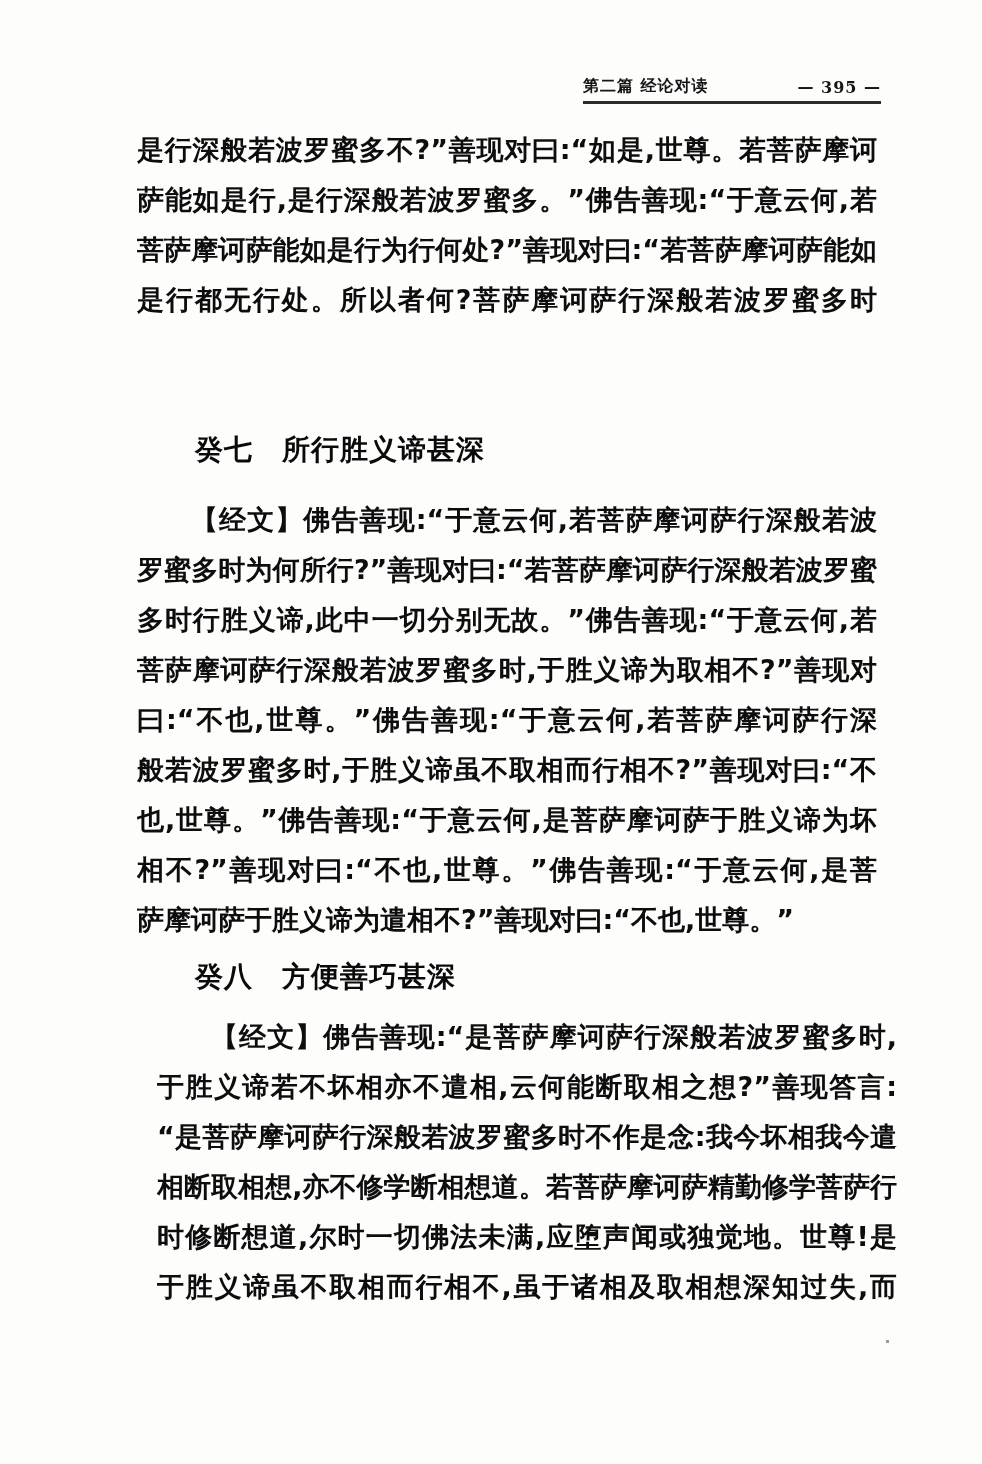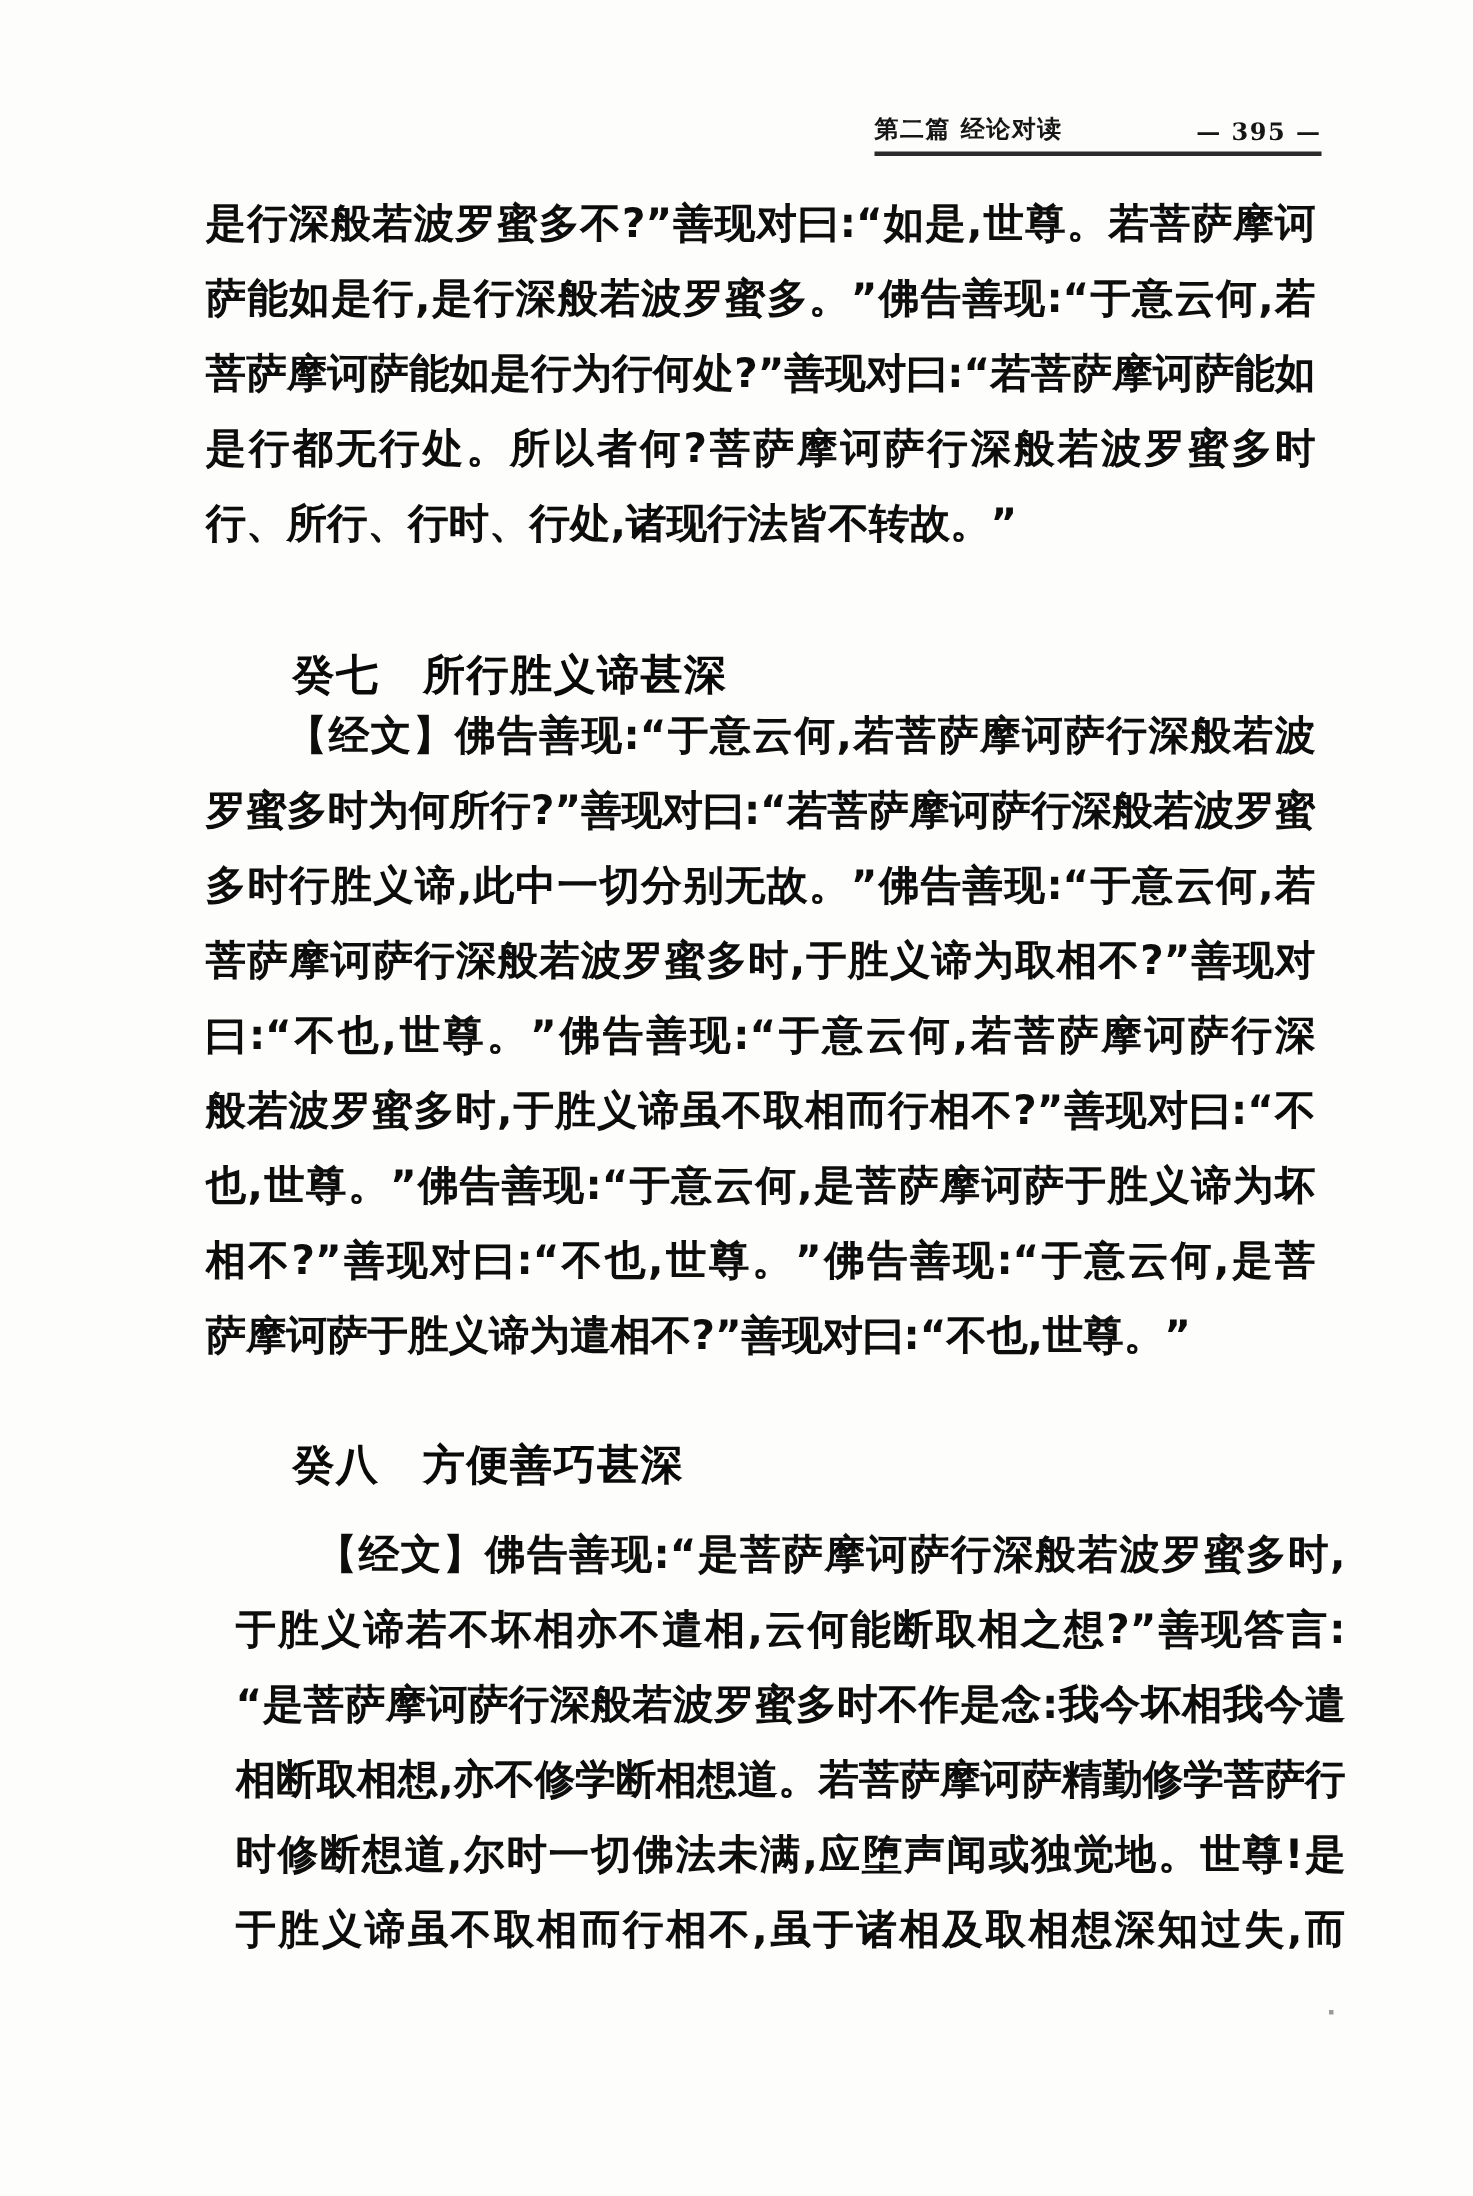--- a/index.html
+++ b/index.html
@@ -61,21 +61,21 @@
     height: 50px;
     line-height: 50px;
     font-size: 28px;
     font-weight: 800;
     color: #0a0a0a;
     letter-spacing: 1px;
     white-space: nowrap;
   }
   .p1 { top: 125px; }
   .h7 { top: 425px; }
-  .p7 { top: 466px; }
+  .p7 { top: 495px; }
   .h8 { top: 952px; }
   .p8 { top: 1012px; margin-left: 20px; }
   .speck {
     position: absolute;
     left: 886px;
     top: 1340px;
     width: 3px;
     height: 3px;
     background: #9a9a9a;
   }
@@ -88,21 +88,20 @@
   <div class="running-header">
     <span>第二篇 经论对读</span>
     <span>— 395 —</span>
   </div>
 
   <div class="textblock p1">
     <div class="line">是行深般若波罗蜜多不?”善现对曰:“如是,世尊。若菩萨摩诃</div>
     <div class="line">萨能如是行,是行深般若波罗蜜多。”佛告善现:“于意云何,若</div>
     <div class="line">菩萨摩诃萨能如是行为行何处?”善现对曰:“若菩萨摩诃萨能如</div>
     <div class="line">是行都无行处。所以者何?菩萨摩诃萨行深般若波罗蜜多时</div>
-    <div class="line short">行、所行、行时、行处,诸现行法皆不转故。”</div>
   </div>
 
   <h2 class="heading h7">癸七　所行胜义谛甚深</h2>
 
   <div class="textblock p7">
     <div class="line indent">【经文】佛告善现:“于意云何,若菩萨摩诃萨行深般若波</div>
     <div class="line">罗蜜多时为何所行?”善现对曰:“若菩萨摩诃萨行深般若波罗蜜</div>
     <div class="line">多时行胜义谛,此中一切分别无故。”佛告善现:“于意云何,若</div>
     <div class="line">菩萨摩诃萨行深般若波罗蜜多时,于胜义谛为取相不?”善现对</div>
     <div class="line">曰:“不也,世尊。”佛告善现:“于意云何,若菩萨摩诃萨行深</div>

